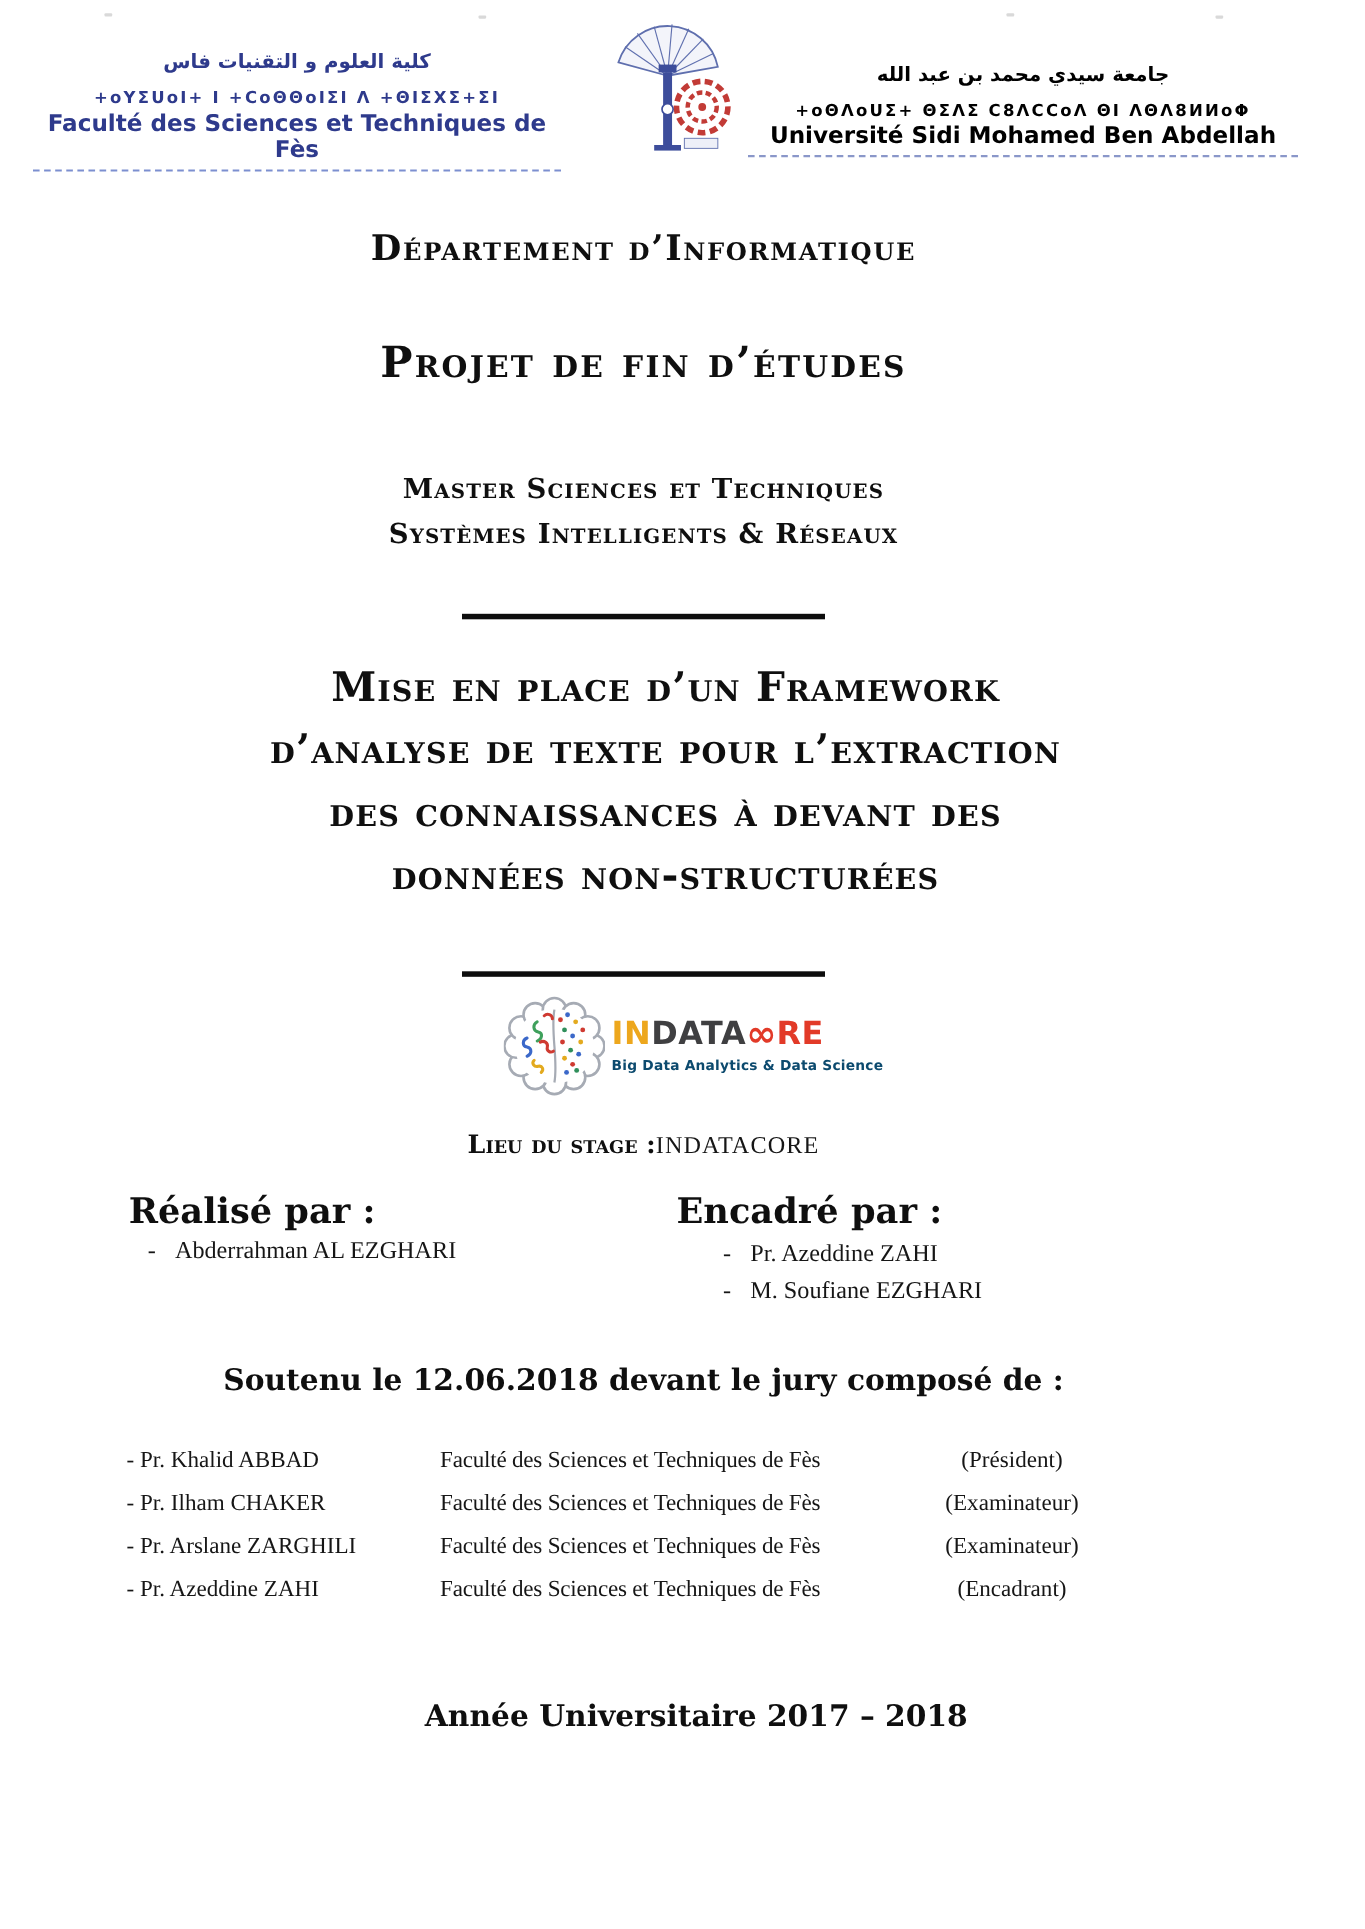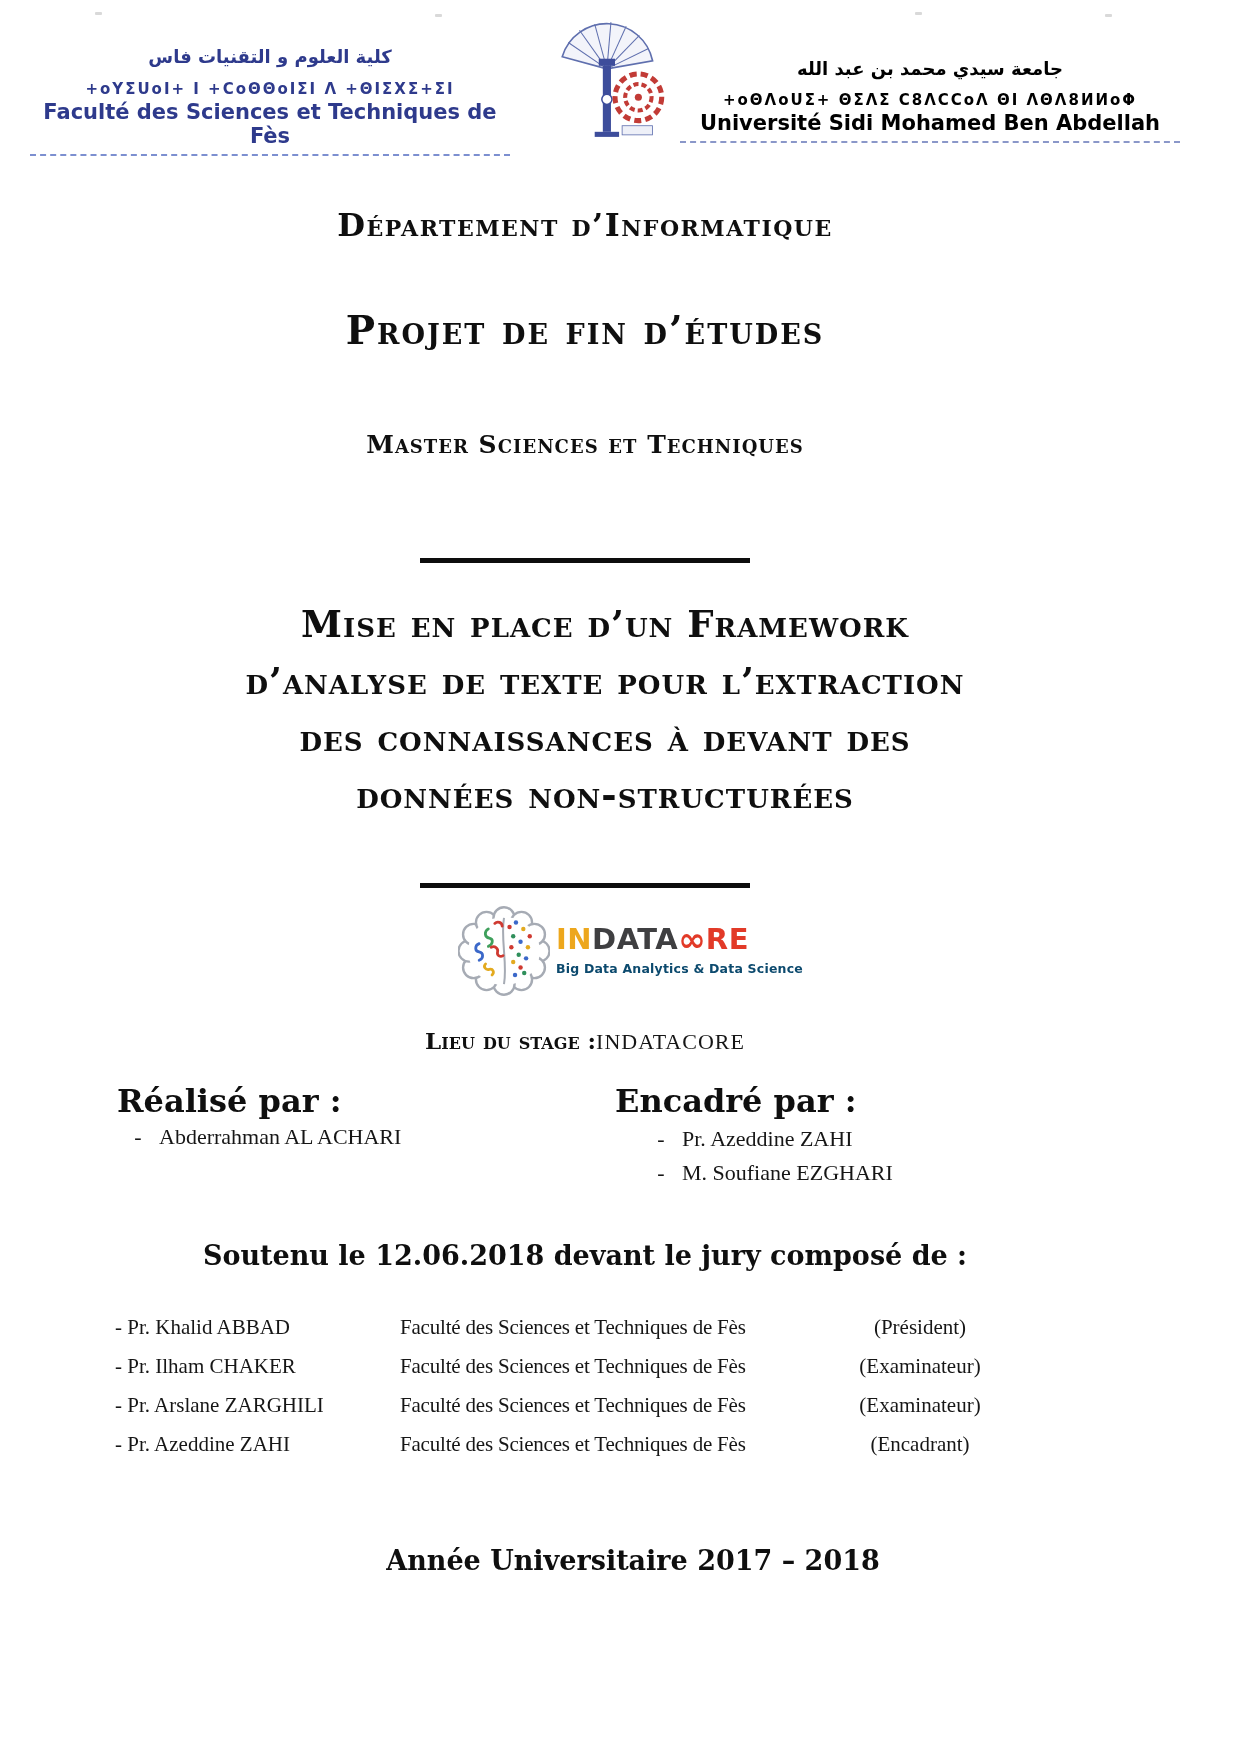--- a/index.html
+++ b/index.html
@@ -94,20 +94,21 @@
     <div class="hdr-latin navy2" style="margin-top:2px;">Université Sidi Mohamed Ben Abdellah</div>
     <div class="hdr-dashes" style="border-color:#8a97c9;"></div>
   </div>
 
   <div class="abs centered bk sc dept" style="top:206px;">Département d’Informatique</div>
 
   <div class="abs centered bk sc doc-type" style="top:307px;">Projet de fin d’études</div>
 
   <div class="abs centered bk sc program" style="top:424px;">
     <div>Master Sciences et Techniques</div>
+    <div>Systèmes Intelligents &amp; Réseaux</div>
   </div>
 
   <div class="abs centered" style="top:558px;">
       <div class="divider"></div>
     </div>
 
   <div class="abs centered bk sc main-title" style="top:596px;">
     <div>Mise en place d’un Framework</div>
     <div>d’analyse de texte pour l’extraction</div>
     <div>des connaissances à devant des</div>
@@ -167,21 +168,21 @@
     <div class="brand-word"><span class="brand-in">IN</span><span class="brand-data">DATA</span><span class="brand-core brand-inf">∞</span><span class="brand-core">RE</span></div>
     <div class="brand-tag" style="margin-top:2px;">Big Data Analytics &amp; Data Science</div>
   </div>
 
   <div class="abs centered" style="top:1027px;">
     <span class="bk sc stage-label">Lieu du stage :</span><span class="stage-value">INDATACORE</span>
   </div>
 
   <div class="abs bk col-heading" style="left:117px;top:1082px;">Réalisé par :</div>
   <div class="abs body-serif list-row" style="left:117px;top:1120px;">
-    <span class="list-dash">-</span><span>Abderrahman AL ACHARI</span>
+    <span class="list-dash">-</span><span>Abderrahman AL EZGHARI</span>
   </div>
 
   <div class="abs bk col-heading" style="left:615px;top:1082px;">Encadré par :</div>
   <div class="abs body-serif" style="left:640px;top:1122px;">
     <div class="list-row"><span class="list-dash">-</span><span>Pr. Azeddine ZAHI</span></div>
     <div class="list-row"><span class="list-dash">-</span><span>M. Soufiane EZGHARI</span></div>
   </div>
 
   <div class="abs centered bk soutenu" style="top:1240px;">Soutenu le 12.06.2018 devant le jury composé de :</div>
 

